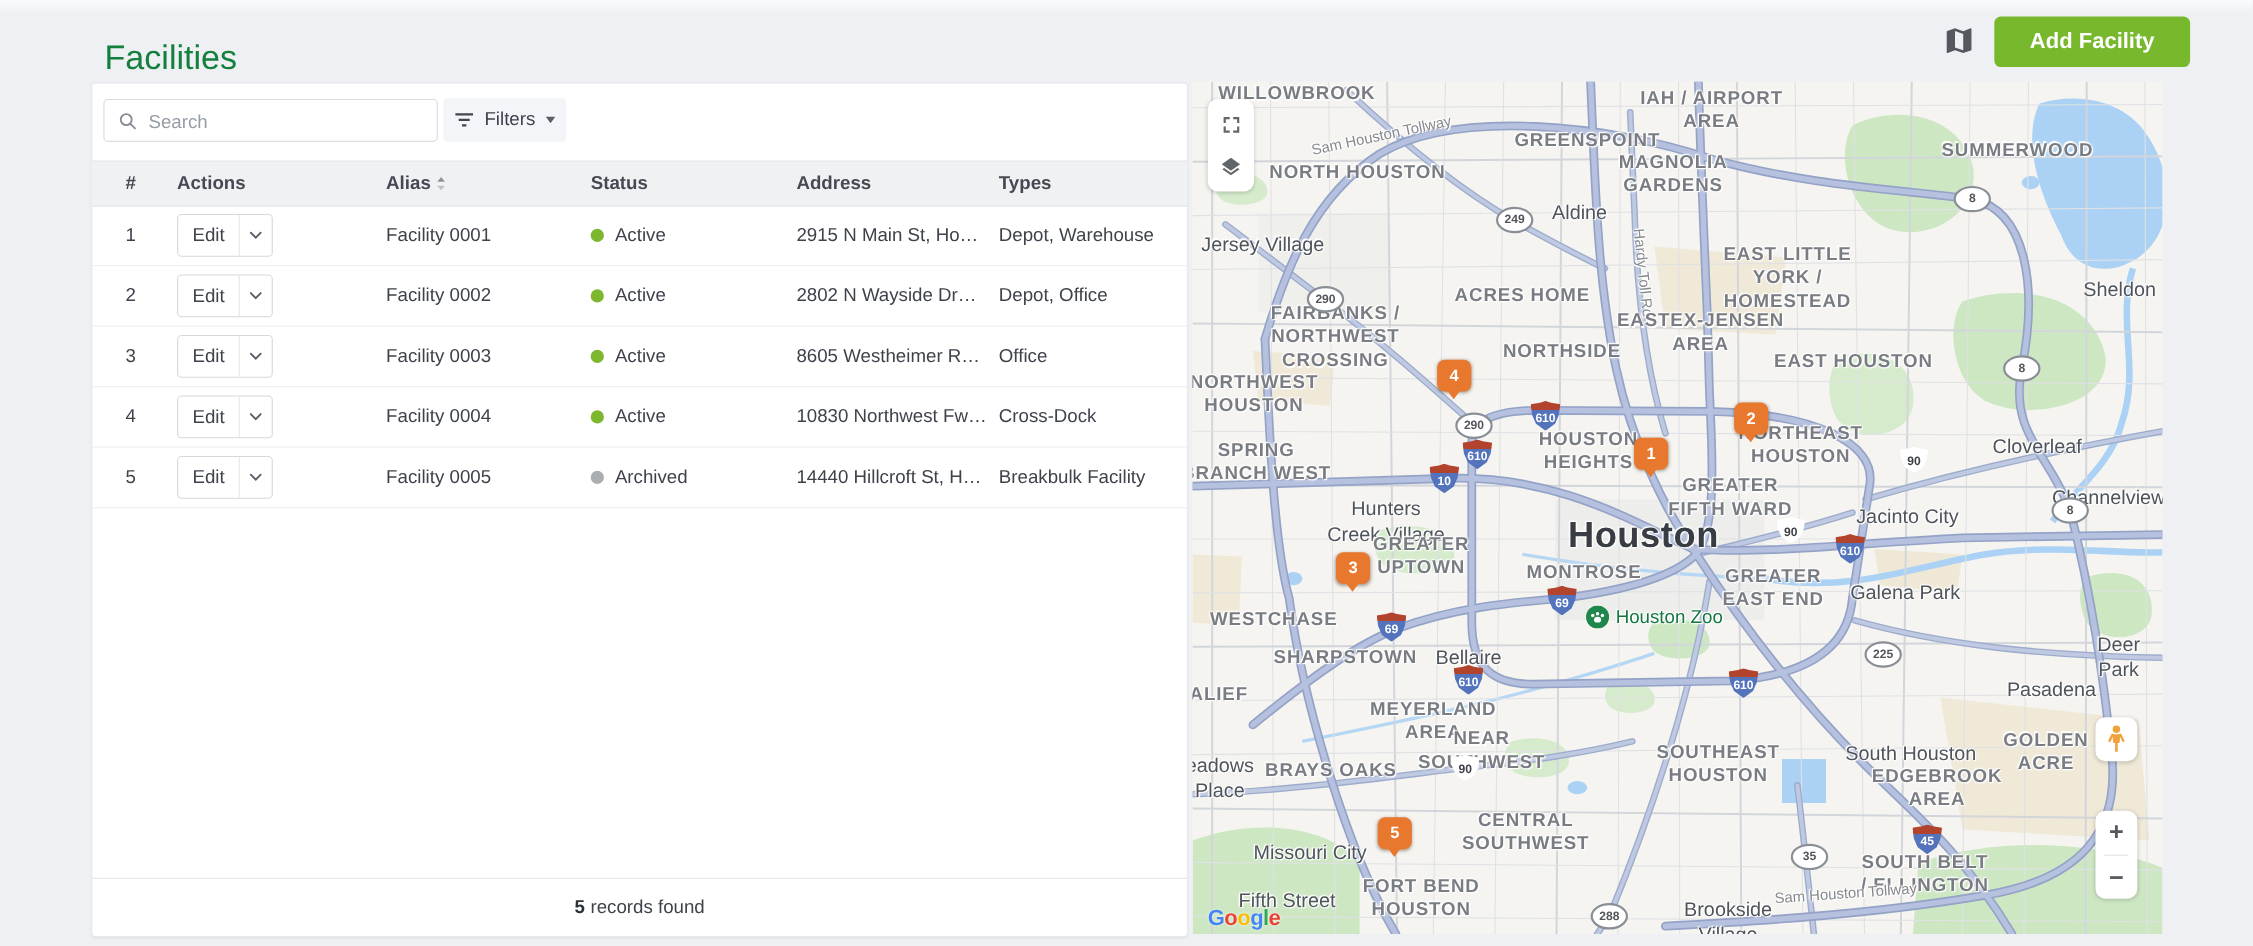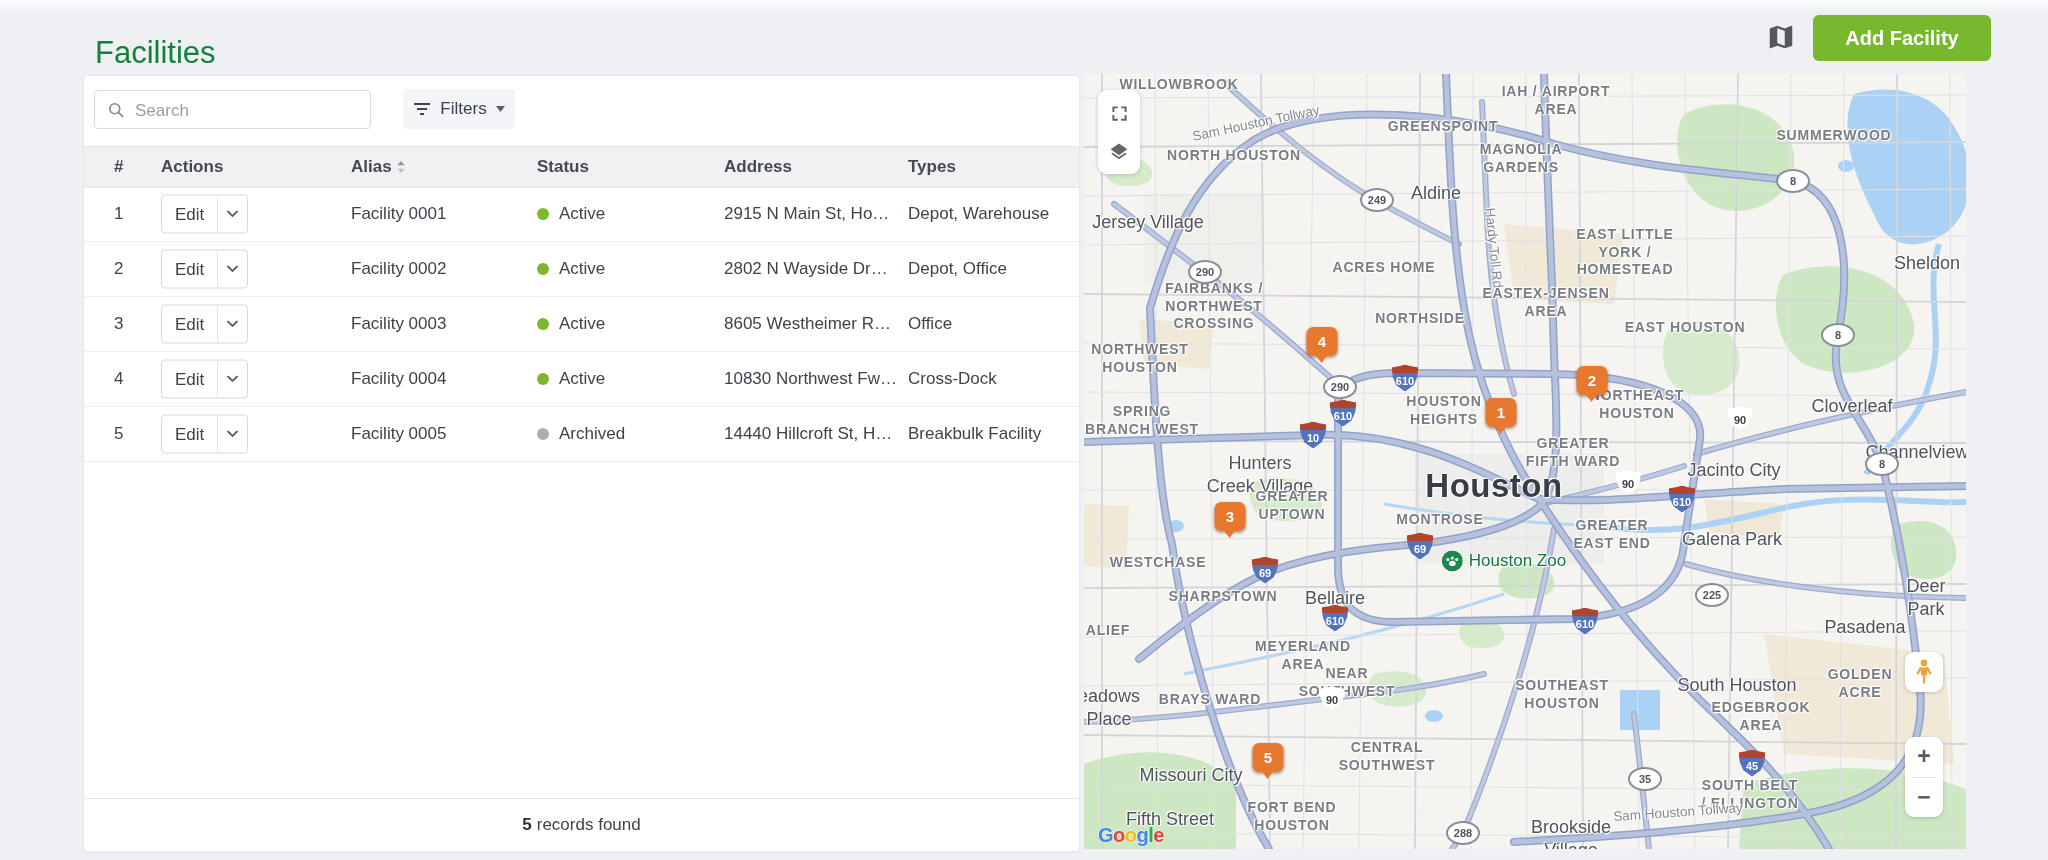--- a/index.html
+++ b/index.html
@@ -6,21 +6,21 @@
   body{width:2048px;height:860px;overflow:hidden;background:#eef0f3;font-family:"Liberation Sans",sans-serif;position:relative;}
   body::before{content:"";position:absolute;left:0;top:0;right:0;height:12px;background:linear-gradient(#fbfcfd,rgba(251,252,253,0));pointer-events:none;}
 
   
   .page-title{position:absolute;left:95px;top:14px;font-size:31px;font-weight:500;color:#15803d;}
   .hdr-mapicon{position:absolute;left:1766px;top:22px;width:30px;height:30px;cursor:pointer;}
   .btn-add{position:absolute;left:1813px;top:15px;width:178px;height:46px;background:#77b82d;border:none;border-radius:6px;color:#fff;font-size:20px;font-weight:700;font-family:"Liberation Sans",sans-serif;cursor:pointer;}
 
   
   .card{position:absolute;left:83px;top:75px;width:997px;height:777px;background:#fff;border-radius:4px;border:1px solid #e7e8ea;box-shadow:0 1px 2px rgba(40,45,50,.05);box-sizing:border-box;}
-  .searchbox{position:absolute;left:10px;top:14px;width:277px;height:39px;border:1px solid #d8dbdf;border-radius:4px;background:#fff;box-sizing:border-box;}
+  .searchbox{position:absolute;left:10px;top:14px;width:304px;height:39px;border:1px solid #d8dbdf;border-radius:4px;background:#fff;box-sizing:border-box;}
   .searchbox svg{position:absolute;left:11px;top:9px;}
   .searchbox input{position:absolute;left:38px;top:1px;width:250px;height:35px;border:none;outline:none;font-size:17px;color:#3e434b;font-family:"Liberation Sans",sans-serif;background:transparent;}
   .searchbox input::placeholder{color:#979da6;}
   .btn-filters{position:absolute;left:319px;top:13px;width:112px;height:40px;background:#f4f5f8;border:none;border-radius:4px;display:flex;align-items:center;justify-content:center;gap:9px;font-size:17px;color:#3b414c;font-family:"Liberation Sans",sans-serif;cursor:pointer;}
   .thead{position:absolute;top:70px;left:0;right:0;height:40px;background:#f0f1f3;border-top:1px solid #e5e6e9;border-bottom:1px solid #e5e6e9;}
   .hcell{position:absolute;top:50%;transform:translateY(-50%);font-size:17px;font-weight:600;color:#454a52;white-space:nowrap;display:flex;align-items:center;gap:4px;}
   .tbody{position:absolute;top:111px;left:0;right:0;}
   .trow{height:54px;border-bottom:1px solid #edeef1;position:relative;}
   .cell{position:absolute;top:50%;transform:translateY(-50%);font-size:17px;color:#3e434b;white-space:nowrap;}
   .col-idx{left:30px;} .col-alias{left:267px;} .col-status{left:453px;} .col-addr{left:640px;} .col-types{left:824px;} 
@@ -30,21 +30,21 @@
   .editbtn .elabel{padding:0 13px;display:flex;align-items:center;font-size:17px;color:#3e434b;}
   .editbtn .ecaret{width:29px;border-left:1px solid #e4e6e9;display:flex;align-items:center;justify-content:center;}
   .tfoot{position:absolute;bottom:0;left:0;right:0;height:52px;border-top:1px solid #e5e6e9;display:flex;align-items:center;justify-content:center;gap:5px;font-size:17px;color:#3e434b;}
   .tfoot b{color:#2c3137;}
 
   
   #map{position:absolute;left:1084px;top:74px;width:882px;height:775px;overflow:hidden;background:#f4f3f0;}
   #map svg.base{position:absolute;left:0;top:0;}
   #map-overlay{position:absolute;inset:0;}
   .mlabel{position:absolute;transform:translate(-50%,-50%);white-space:pre-line;text-align:center;line-height:1.25;text-shadow:0 0 3px #fff,0 0 3px #fff,1px 1px 0 #fff,-1px -1px 0 #fff;pointer-events:none;}
-  .mlabel.hood{font-size:14px;font-weight:700;color:#797c82;letter-spacing:.8px;}
+  .mlabel.hood{font-size:17px;font-weight:700;color:#797c82;letter-spacing:.8px;}
   .mlabel.town{font-size:18px;color:#4f535a;}
   .mlabel.city{font-size:33px;font-weight:600;color:#383c43;letter-spacing:.5px;}
   .mlabel.road{font-size:13.5px;color:#85888d;}
   .mlabel.poi{font-size:17px;font-weight:500;color:#13763e;display:flex;align-items:center;gap:6px;white-space:nowrap;}
   .mlabel.poi svg{filter:drop-shadow(0 0 1px #fff);}
   .shield{position:absolute;transform:translate(-50%,-50%);display:flex;align-items:center;justify-content:center;font-weight:700;font-family:"Liberation Sans",sans-serif;pointer-events:none;}
   .shield.circ{width:30px;height:20px;background:#fff;border:2px solid #8a8e95;border-radius:50%;font-size:11px;color:#4f5archive3;color:#52555b;}
   .shield.int{width:27px;height:27px;background:linear-gradient(180deg,#b2432d 0 31%,#5373bd 31% 100%);clip-path:polygon(50% 0,68% 6%,100% 11%,95% 47%,82% 77%,50% 100%,18% 77%,5% 47%,0 11%,32% 6%);color:#fff;font-size:11px;padding-top:5px;box-sizing:border-box;filter:drop-shadow(0 0 1px #fff);}
   .shield.us{width:26px;height:24px;background:#fff;clip-path:polygon(50% 0,68% 6%,100% 11%,95% 47%,82% 77%,50% 100%,18% 77%,5% 47%,0 11%,32% 6%);color:#3d4046;font-size:11px;padding-top:3px;box-sizing:border-box;filter:drop-shadow(0 0 1.2px #70737a);}
   .shield[data-banner]::before{content:attr(data-banner);position:absolute;top:-11px;left:50%;transform:translateX(-50%);background:#fff;border:1px solid #8a8e95;font-size:7.5px;line-height:9px;padding:0 2px;color:#3d4046;font-weight:700;}
@@ -411,21 +411,21 @@
       <div class="mlabel hood" style="left: 24px; top: 557px;">ALIEF</div>
       <div class="mlabel town" style="left: 781px; top: 553px;">Pasadena</div>
       <div class="mlabel hood" style="left: 219px; top: 581px;">MEYERLAND
 AREA</div>
       <div class="mlabel hood" style="left: 263px; top: 608px;">NEAR
 SOUTHWEST</div>
       <div class="mlabel town" style="left: 653px; top: 611px;">South Houston</div>
       <div class="mlabel hood" style="left: 776px; top: 609px;">GOLDEN ACRE</div>
       <div class="mlabel town" style="left: 25px; top: 633px;">eadows
 Place</div>
-      <div class="mlabel hood" style="left: 126px; top: 626px;">BRAYS WARD</div>
+      <div class="mlabel hood" style="left: 126px; top: 626px;">BRAYS OAKS</div>
       <div class="mlabel hood" style="left: 478px; top: 620px;">SOUTHEAST
 HOUSTON</div>
       <div class="mlabel hood" style="left: 677px; top: 642px;">EDGEBROOK
 AREA</div>
       <div class="mlabel hood" style="left: 303px; top: 682px;">CENTRAL
 SOUTHWEST</div>
       <div class="mlabel hood" style="left: 666px; top: 720px;">SOUTH BELT
 / ELLINGTON</div>
       <div class="mlabel town" style="left: 107px; top: 701px;">Missouri City</div>
       <div class="mlabel road" style="left: 594px; top: 739px; transform: translate(-50%, -50%) rotate(-4deg);">Sam Houston Tollway</div>

